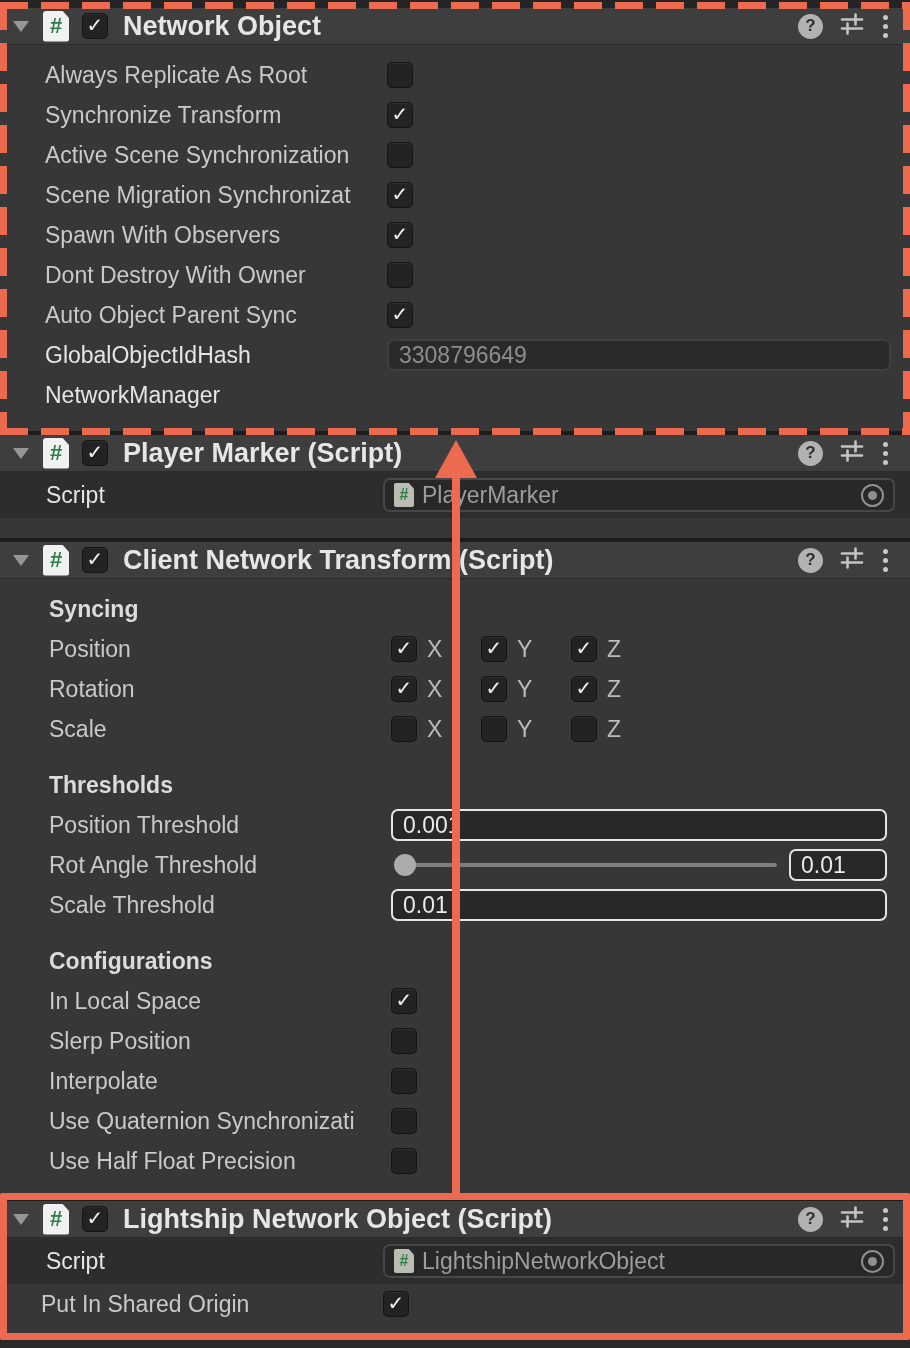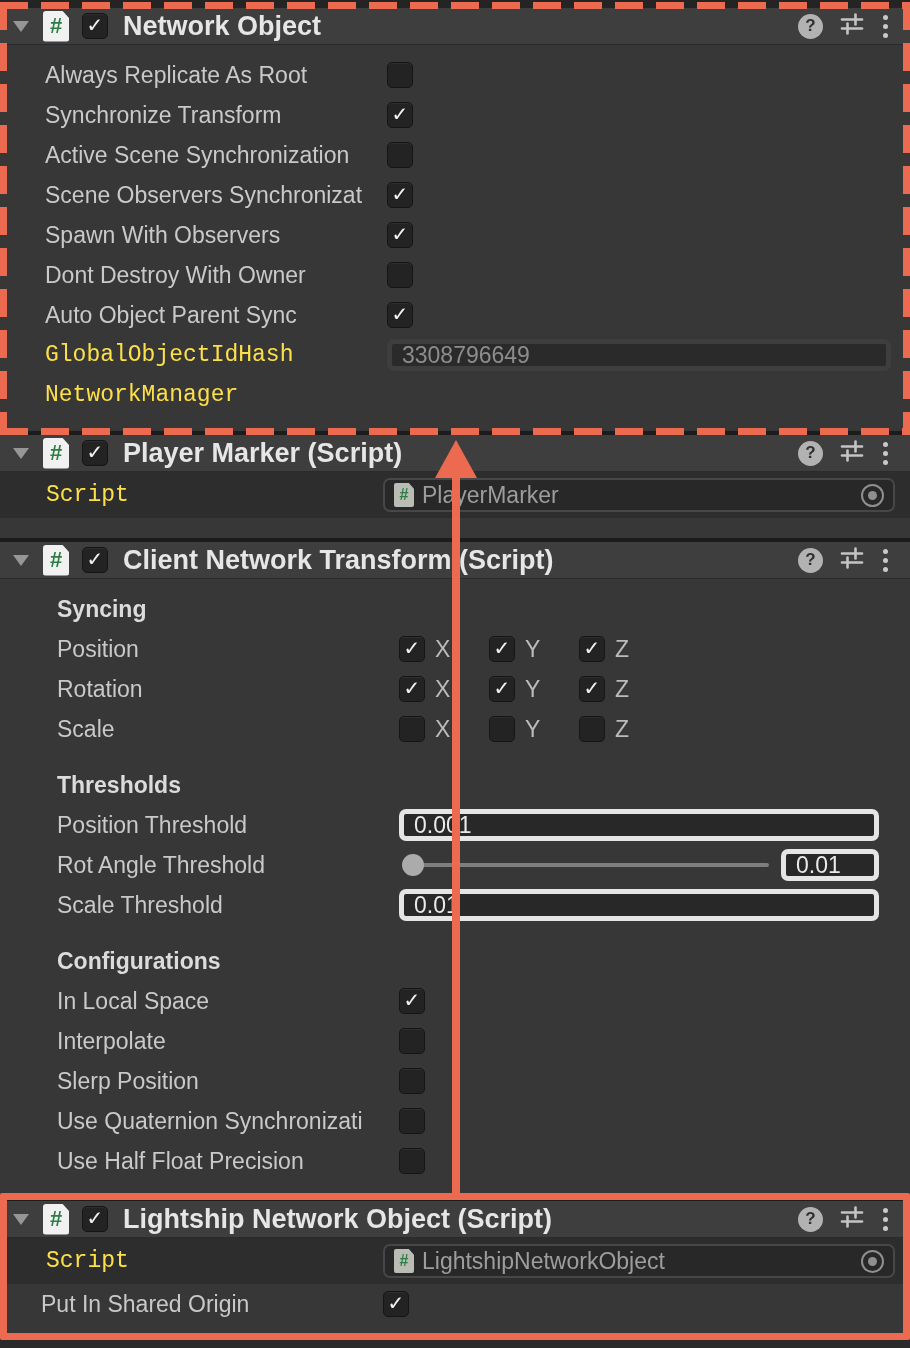--- a/index.html
+++ b/index.html
@@ -31,27 +31,27 @@
   .help{width:25px;height:25px;border-radius:50%;background:#b2b2b2;color:#2f2f2f;
         font-weight:bold;font-size:17px;display:flex;align-items:center;justify-content:center;}
   .kebab{display:flex;flex-direction:column;gap:4px;padding:2px;}
   .kebab i{width:5px;height:5px;border-radius:50%;background:#c9c9c9;}
 
   
   .comp-body{flex:none;}
   .prow{height:40px;position:relative;display:flex;align-items:center;padding-left:41px;}
   .prow.dim{height:46px;background:#2d2d2d;padding-left:46px;}
   .plabel{width:342px;font-size:23px;color:#c9c9c9;white-space:nowrap;overflow:hidden;flex:none;}
-  .plabel.disabled{color:#fde047;font-family:Liberation Mono, monospace;}
+  .plabel.disabled{color:#e5e5e5;}
   .plabel.heading{font-weight:bold;color:#dcdcdc;width:auto;}
   .spacer{height:16px;}
 
   .val-cb{position:absolute;left:383px;}
   .tfield{position:absolute;left:383px;right:15px;height:32px;background:#282828;
-          border:5px solid #e5e5e5;border-radius:7px;box-sizing:border-box;
+          border:2px solid #e5e5e5;border-radius:7px;box-sizing:border-box;
           display:flex;align-items:center;padding:0 10px;font-size:23px;color:#eaeaea;}
   .tfield.disabled{color:#8d8d8d;background:#2a2a2a;border-color:#3e3e3e;}
   .ofield{position:absolute;left:383px;right:15px;height:34px;background:#282828;
           border:2px solid #474747;border-radius:7px;box-sizing:border-box;
           display:flex;align-items:center;padding:0 9px;}
   .oval{margin-left:8px;font-size:23px;color:#9d9d9d;white-space:nowrap;}
   .picker{margin-left:auto;width:19px;height:19px;border:2px solid #8f8f8f;border-radius:50%;
           position:relative;flex:none;}
   .picker::after{content:'';position:absolute;inset:5px;background:#8f8f8f;border-radius:50%;}
 
@@ -110,21 +110,21 @@
           <span class="plabel">Synchronize Transform</span>
           <div class="checkbox checked val-cb">
             <span class="checkmark">✓</span>
           </div>
         </div>
         <div class="prow">
           <span class="plabel">Active Scene Synchronization</span>
           <div class="checkbox val-cb"></div>
         </div>
         <div class="prow">
-          <span class="plabel">Scene Observers Synchronizat</span>
+          <span class="plabel">Scene Migration Synchronizat</span>
           <div class="checkbox checked val-cb">
             <span class="checkmark">✓</span>
           </div>
         </div>
         <div class="prow">
           <span class="plabel">Spawn With Observers</span>
           <div class="checkbox checked val-cb">
             <span class="checkmark">✓</span>
           </div>
         </div>
@@ -215,21 +215,21 @@
                 <line x1="8.5" y1="12.5" x2="8.5" y2="22.5"></line>
               </g>
             </svg></div>
           <div class="kebab">
             <i></i>
             <i></i>
             <i></i>
           </div>
         </div>
       </div>
-      <div class="comp-body" style="padding: 10px 16px 16px;">
+      <div class="comp-body" style="padding: 10px 8px 16px;">
         <div class="prow">
           <span class="plabel heading">Syncing</span>
         </div>
         <div class="prow">
           <span class="plabel">Position</span>
           <div class="axes-wrap">
             <div class="axis">
               <div class="checkbox checked">
                 <span class="checkmark">✓</span>
               </div>
@@ -318,25 +318,25 @@
         <div class="prow">
           <span class="plabel heading">Configurations</span>
         </div>
         <div class="prow">
           <span class="plabel">In Local Space</span>
           <div class="checkbox checked val-cb">
             <span class="checkmark">✓</span>
           </div>
         </div>
         <div class="prow">
+          <span class="plabel">Slerp Position</span>
+          <div class="checkbox val-cb"></div>
+        </div>
+        <div class="prow">
           <span class="plabel">Interpolate</span>
-          <div class="checkbox val-cb"></div>
-        </div>
-        <div class="prow">
-          <span class="plabel">Slerp Position</span>
           <div class="checkbox val-cb"></div>
         </div>
         <div class="prow">
           <span class="plabel">Use Quaternion Synchronizati</span>
           <div class="checkbox val-cb"></div>
         </div>
         <div class="prow">
           <span class="plabel">Use Half Float Precision</span>
           <div class="checkbox val-cb"></div>
         </div>

